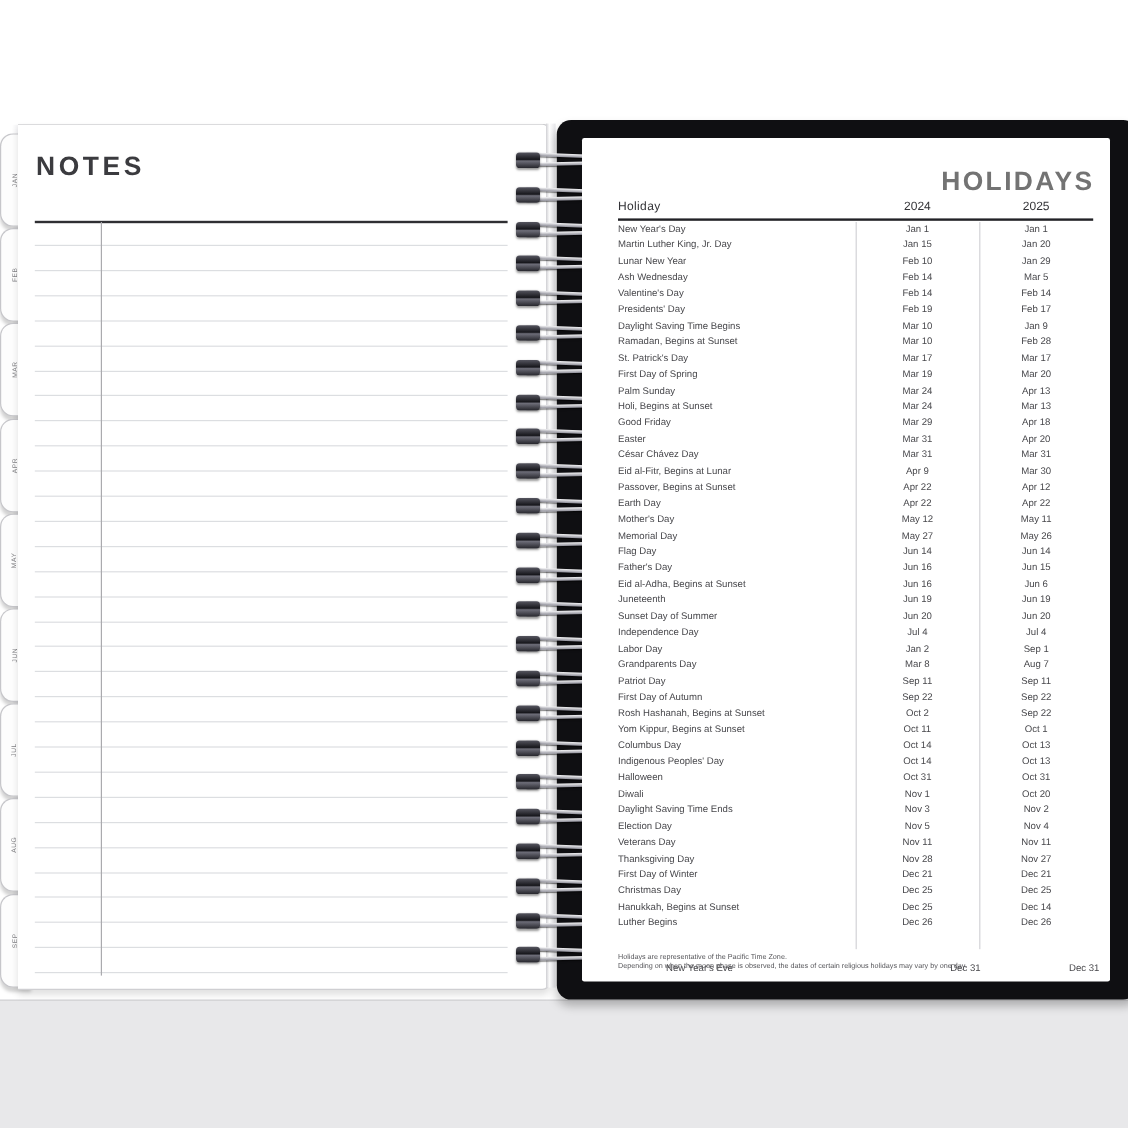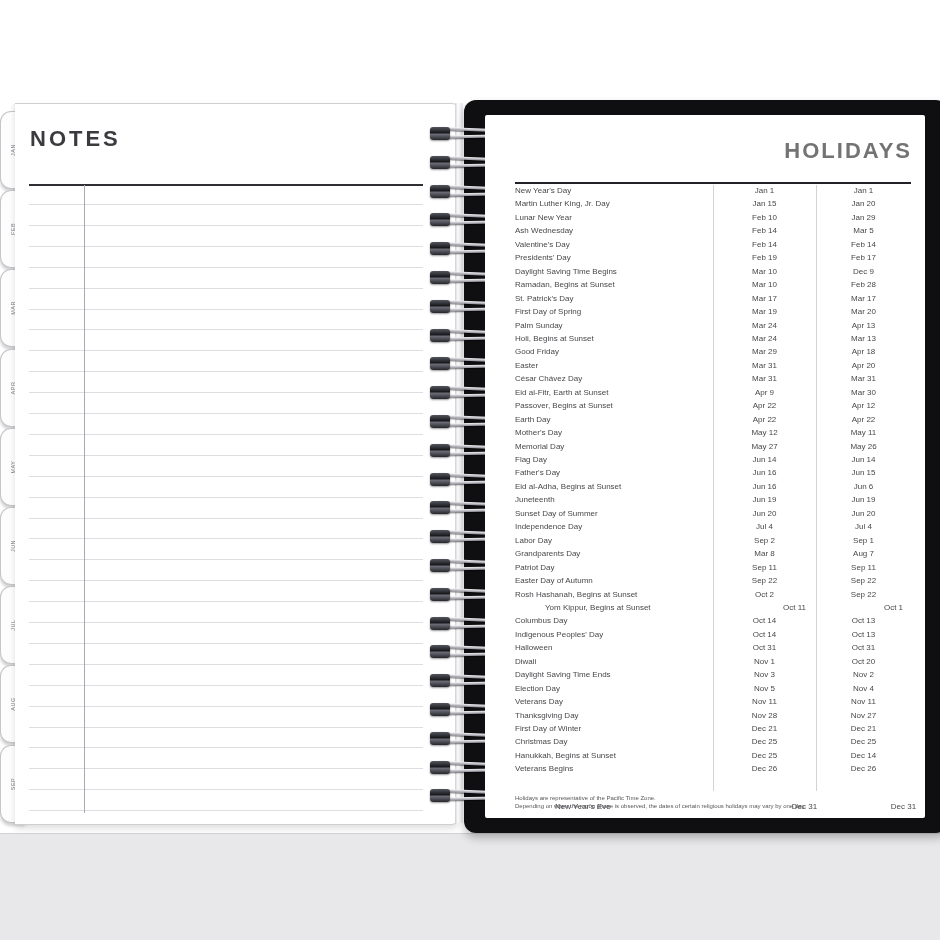--- a/index.html
+++ b/index.html
@@ -301,20 +301,25 @@
         <div class="wire top"></div>
         <div class="wire bot"></div>
         <div class="cap-left"></div>
         <div class="cap-right"></div>
       </div>
     </div>
 
   <div class="holiday-page">
     <div class="holidays-title">HOLIDAYS</div>
 
+    <div class="tbl-header">
+      <span class="h-name">Holiday</span>
+      <span class="h-2024">2024</span>
+      <span class="h-2025">2025</span>
+    </div>
     <div class="tbl-rule"></div>
     <div class="tbl-vline v1"></div>
     <div class="tbl-vline v2"></div>
 
     <div class="tbl-rows" id="tbl-rows">
         <div class="tbl-row" style="top: 0px;">
           <span class="c-name">New Year's Day</span>
           <span class="c-2024">Jan 1</span>
           <span class="c-2025">Jan 1</span>
         </div>
@@ -339,21 +344,21 @@
           <span class="c-2025">Feb 14</span>
         </div>
         <div class="tbl-row" style="top: 67.25px;">
           <span class="c-name">Presidents' Day</span>
           <span class="c-2024">Feb 19</span>
           <span class="c-2025">Feb 17</span>
         </div>
         <div class="tbl-row" style="top: 80.7px;">
           <span class="c-name">Daylight Saving Time Begins</span>
           <span class="c-2024">Mar 10</span>
-          <span class="c-2025">Dec 9</span>
+          <span class="c-2025">Jan 9</span>
         </div>
         <div class="tbl-row" style="top: 94.15px;">
           <span class="c-name">Ramadan, Begins at Sunset</span>
           <span class="c-2024">Mar 10</span>
           <span class="c-2025">Feb 28</span>
         </div>
         <div class="tbl-row" style="top: 107.6px;">
           <span class="c-name">St. Patrick's Day</span>
           <span class="c-2024">Mar 17</span>
           <span class="c-2025">Mar 17</span>
@@ -382,21 +387,21 @@
           <span class="c-name">Easter</span>
           <span class="c-2024">Mar 31</span>
           <span class="c-2025">Apr 20</span>
         </div>
         <div class="tbl-row" style="top: 188.3px;">
           <span class="c-name">César Chávez Day</span>
           <span class="c-2024">Mar 31</span>
           <span class="c-2025">Mar 31</span>
         </div>
         <div class="tbl-row" style="top: 201.75px;">
-          <span class="c-name">Eid al-Fitr, Earth at Sunset</span>
+          <span class="c-name">Eid al-Fitr, Begins at Lunar</span>
           <span class="c-2024">Apr 9</span>
           <span class="c-2025">Mar 30</span>
         </div>
         <div class="tbl-row" style="top: 215.2px;">
           <span class="c-name">Passover, Begins at Sunset</span>
           <span class="c-2024">Apr 22</span>
           <span class="c-2025">Apr 12</span>
         </div>
         <div class="tbl-row" style="top: 228.65px;">
           <span class="c-name">Earth Day</span>
@@ -438,44 +443,44 @@
           <span class="c-2024">Jun 20</span>
           <span class="c-2025">Jun 20</span>
         </div>
         <div class="tbl-row" style="top: 336.25px;">
           <span class="c-name">Independence Day</span>
           <span class="c-2024">Jul 4</span>
           <span class="c-2025">Jul 4</span>
         </div>
         <div class="tbl-row" style="top: 349.7px;">
           <span class="c-name">Labor Day</span>
-          <span class="c-2024">Sep 2</span>
+          <span class="c-2024">Jan 2</span>
           <span class="c-2025">Sep 1</span>
         </div>
         <div class="tbl-row" style="top: 363.15px;">
           <span class="c-name">Grandparents Day</span>
           <span class="c-2024">Mar 8</span>
           <span class="c-2025">Aug 7</span>
         </div>
         <div class="tbl-row" style="top: 376.6px;">
           <span class="c-name">Patriot Day</span>
           <span class="c-2024">Sep 11</span>
           <span class="c-2025">Sep 11</span>
         </div>
         <div class="tbl-row" style="top: 390.05px;">
-          <span class="c-name">Easter Day of Autumn</span>
+          <span class="c-name">First Day of Autumn</span>
           <span class="c-2024">Sep 22</span>
           <span class="c-2025">Sep 22</span>
         </div>
         <div class="tbl-row" style="top: 403.5px;">
           <span class="c-name">Rosh Hashanah, Begins at Sunset</span>
           <span class="c-2024">Oct 2</span>
           <span class="c-2025">Sep 22</span>
         </div>
-        <div class="tbl-row" style="top: 416.95px; margin-left: 30px;">
+        <div class="tbl-row" style="top: 416.95px;">
           <span class="c-name">Yom Kippur, Begins at Sunset</span>
           <span class="c-2024">Oct 11</span>
           <span class="c-2025">Oct 1</span>
         </div>
         <div class="tbl-row" style="top: 430.4px;">
           <span class="c-name">Columbus Day</span>
           <span class="c-2024">Oct 14</span>
           <span class="c-2025">Oct 13</span>
         </div>
         <div class="tbl-row" style="top: 443.85px;">
@@ -522,21 +527,21 @@
           <span class="c-name">Christmas Day</span>
           <span class="c-2024">Dec 25</span>
           <span class="c-2025">Dec 25</span>
         </div>
         <div class="tbl-row" style="top: 564.9px;">
           <span class="c-name">Hanukkah, Begins at Sunset</span>
           <span class="c-2024">Dec 25</span>
           <span class="c-2025">Dec 14</span>
         </div>
         <div class="tbl-row" style="top: 578.35px;">
-          <span class="c-name">Veterans Begins</span>
+          <span class="c-name">Luther Begins</span>
           <span class="c-2024">Dec 26</span>
           <span class="c-2025">Dec 26</span>
         </div>
         <div class="tbl-row" style="top: 616px; margin-left: 40px;">
           <span class="c-name">New Year's Eve</span>
           <span class="c-2024">Dec 31</span>
           <span class="c-2025">Dec 31</span>
         </div>
       </div>
 

